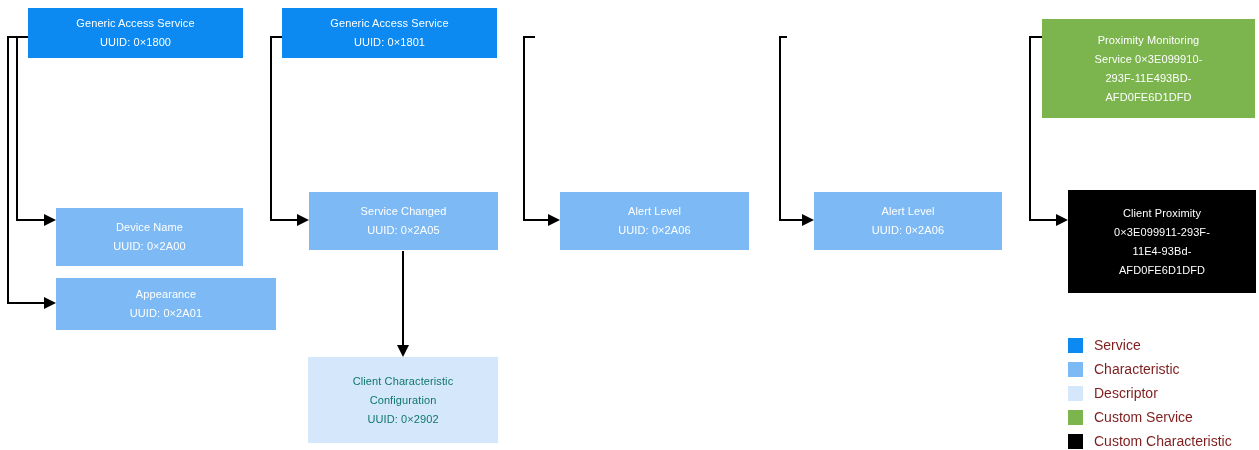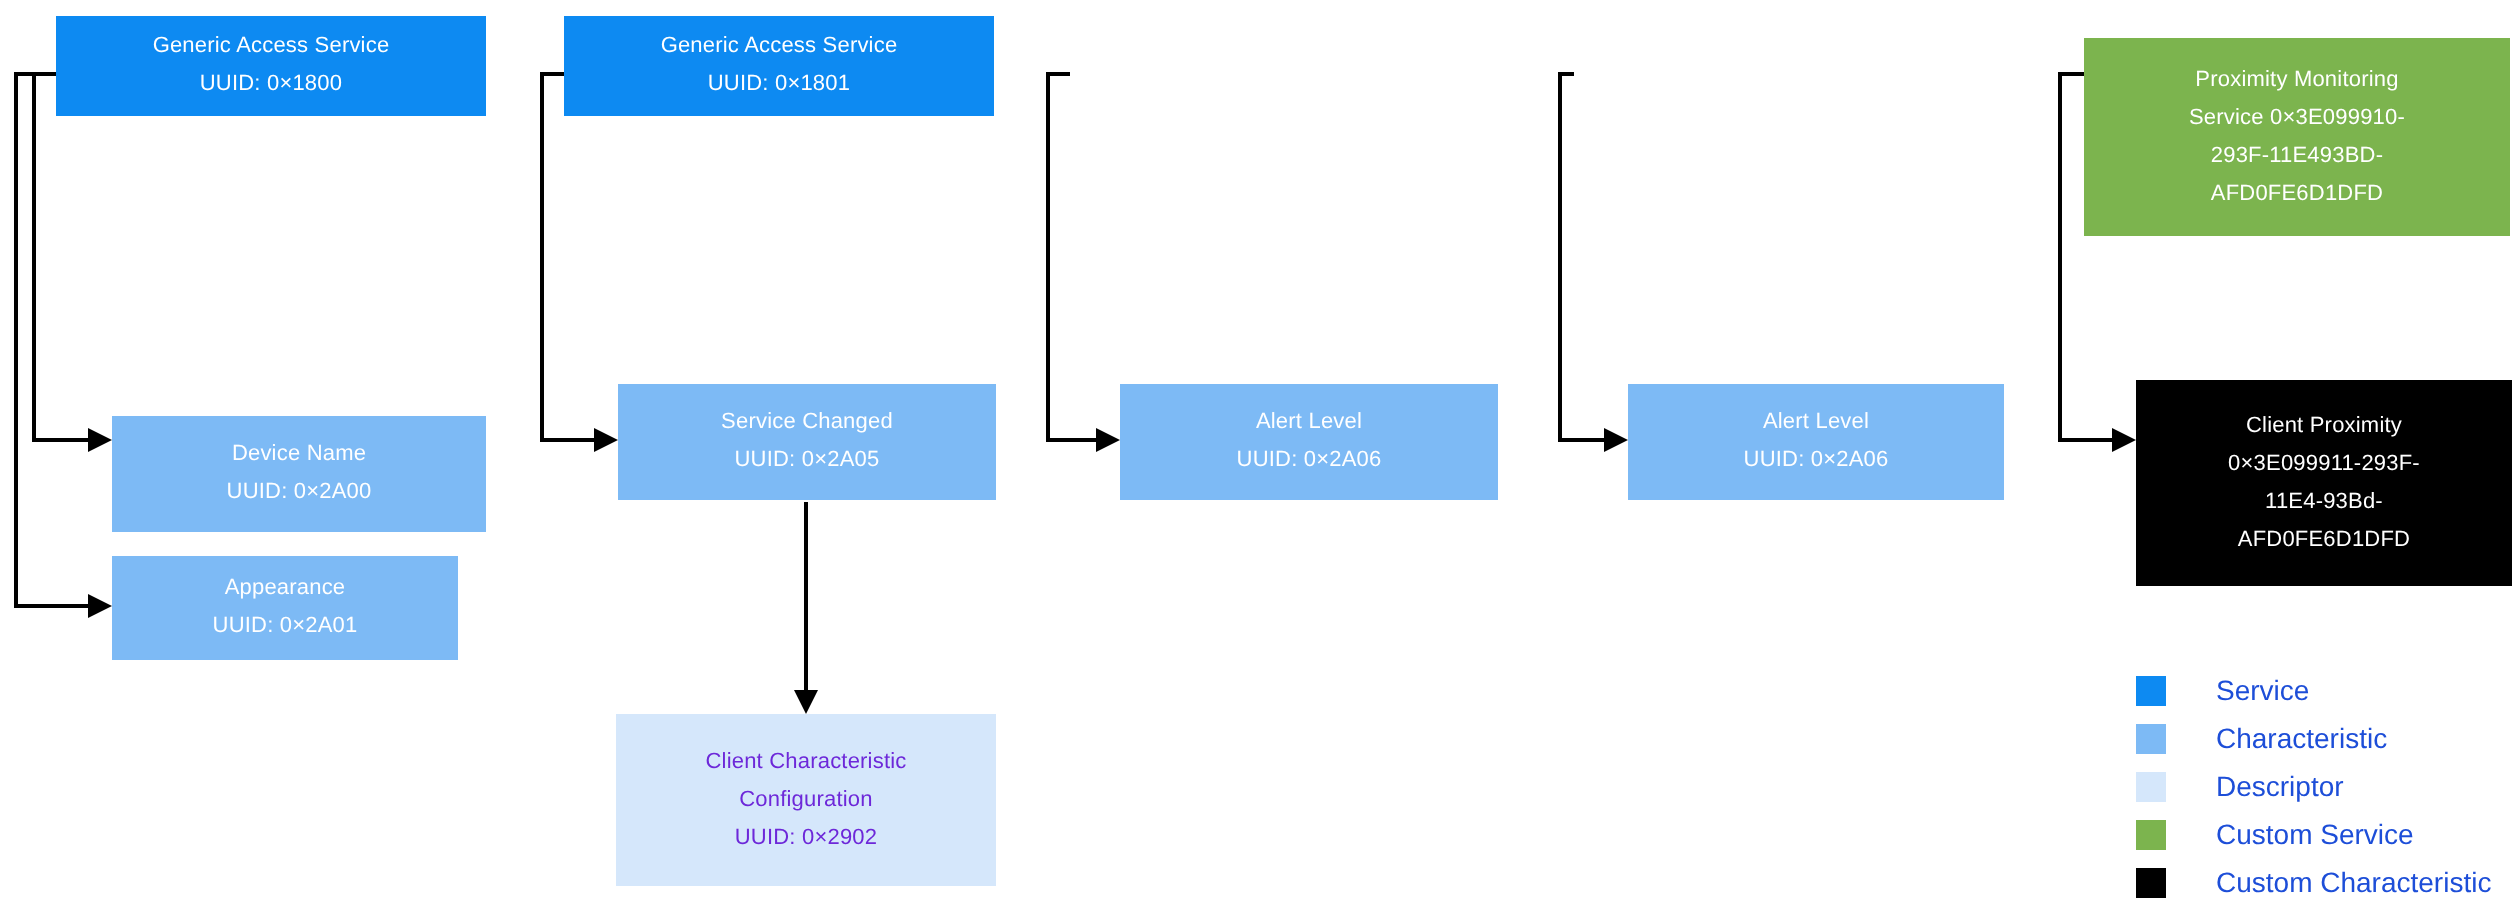--- a/index.html
+++ b/index.html
@@ -23,41 +23,41 @@
     justify-content: center;
     text-align: center;
     white-space: pre-line;
     font-size: 11px;
     line-height: 19px;
     letter-spacing: 0.1px;
     box-sizing: border-box;
     padding: 4px 6px;
   }
   .node.light-text { color: #ffffff; }
-  .node.dark-text  { color: #6d28d9; }
+  .node.dark-text  { color: #0f766e; }
   .legend {
     position: absolute;
     left: 1068px;
     top: 337px;
   }
   .legend-row {
     display: flex;
     align-items: center;
     height: 16px;
     margin-bottom: 8px;
   }
   .legend-swatch {
     width: 15px;
     height: 15px;
     flex: 0 0 15px;
   }
   .legend-label {
-    margin-left: 25px;
+    margin-left: 11px;
     font-size: 14px;
-    color: #1d4ed8;
+    color: #7f1d1d;
     white-space: nowrap;
   }
 </style>
 </head>
 <body>
 
 <div class="canvas">
 
   <svg class="connectors" width="1259" height="450" viewBox="0 0 1259 450">
     <g stroke="#000000" stroke-width="2" fill="none">
@@ -103,21 +103,21 @@
 UUID: 0×2A06</div>
 
   <div class="node light-text" style="left: 814px; top: 192px; width: 188px; height: 58px; background: rgb(125, 186, 245);">Alert Level
 UUID: 0×2A06</div>
 
   <div class="node light-text" style="left: 1068px; top: 190px; width: 188px; height: 103px; background: rgb(0, 0, 0);">Client Proximity
 0×3E099911-293F-
 11E4-93Bd-
 AFD0FE6D1DFD</div>
 
-  <div class="node light-text" style="left: 56px; top: 278px; width: 173px; height: 52px; background: rgb(125, 186, 245);">Appearance
+  <div class="node light-text" style="left: 56px; top: 278px; width: 220px; height: 52px; background: rgb(125, 186, 245);">Appearance
 UUID: 0×2A01</div>
 
   <div class="node dark-text" style="left: 308px; top: 357px; width: 190px; height: 86px; background: rgb(213, 231, 251);">Client Characteristic
 Configuration
 UUID: 0×2902</div>
 
   <div class="legend">
     <div class="legend-row">
       <span class="legend-swatch" style="background: rgb(13, 138, 242);"></span>
       <span class="legend-label">Service</span>

